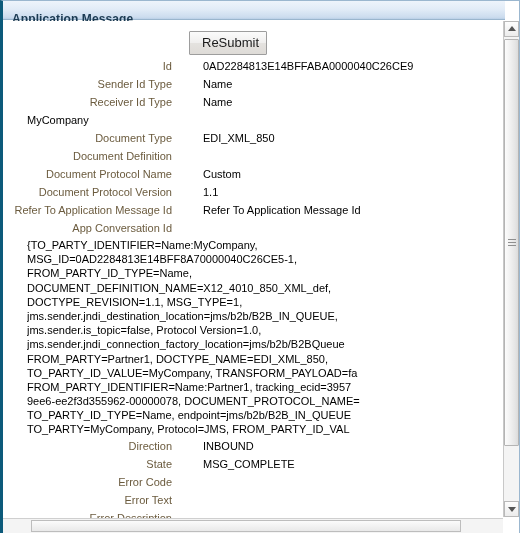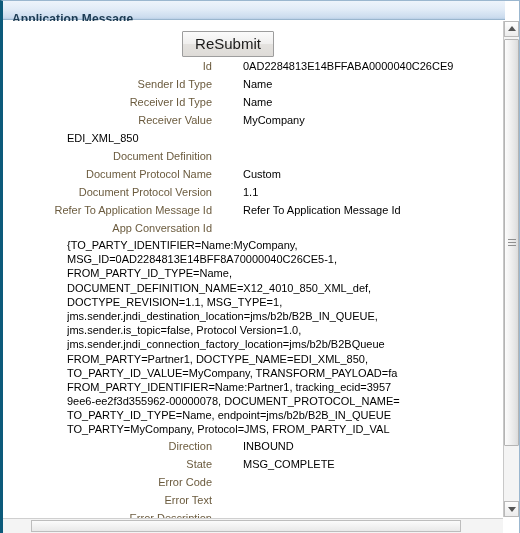--- a/index.html
+++ b/index.html
@@ -66,45 +66,44 @@
     left: 0;
     top: 10px;
     width: 492px;
     text-align: center;
     padding-left: 0;
   }
   .resubmit-btn {
     display: inline-block;
     box-sizing: border-box;
     min-width: 78px;
-    padding: 3px 12px 4px 12px;
+    padding: 3px 0 4px 12px;
     margin-left: -42px;
     font-family: "Liberation Sans", "DejaVu Sans", sans-serif;
-    font-size: 15px;
+    font-size: 13px;
     color: #1a1a1a;
     text-align: left;
     background: linear-gradient(to bottom, #fbfbfb 0%, #f0efee 48%, #e4e2df 52%, #dedbd7 100%);
     border: 1px solid #9d9d9d;
     border-radius: 1px;
     cursor: default;
   }
 
   
   .rows {
     position: absolute;
     left: 0;
     top: 36px;
     width: 492px;
   }
   .row {
     position: relative;
     display: flex;
     align-items: center;
     min-height: 18px;
-    padding-left: 40px;
   }
   .row-label {
     width: 176px;
     min-width: 176px;
     text-align: right;
     padding-right: 7px;
     box-sizing: border-box;
     color: #6b5b3e;
     font-size: 11px;
     line-height: 18px;
@@ -245,24 +244,24 @@
         </div>
         <div class="row">
           <div class="row-label">Sender Id Type</div>
           <div class="row-value">Name</div>
         </div>
         <div class="row">
           <div class="row-label">Receiver Id Type</div>
           <div class="row-value">Name</div>
         </div>
         <div class="row">
-          <div class="row-label">Receiver Value</div>
           <div class="row-value">MyCompany</div>
         </div>
         <div class="row">
+          <div class="row-label">Document Type</div>
           <div class="row-value">EDI_XML_850</div>
         </div>
         <div class="row">
           <div class="row-label">Document Definition</div>
         </div>
         <div class="row">
           <div class="row-label">Document Protocol Name</div>
           <div class="row-value">Custom</div>
         </div>
         <div class="row">

